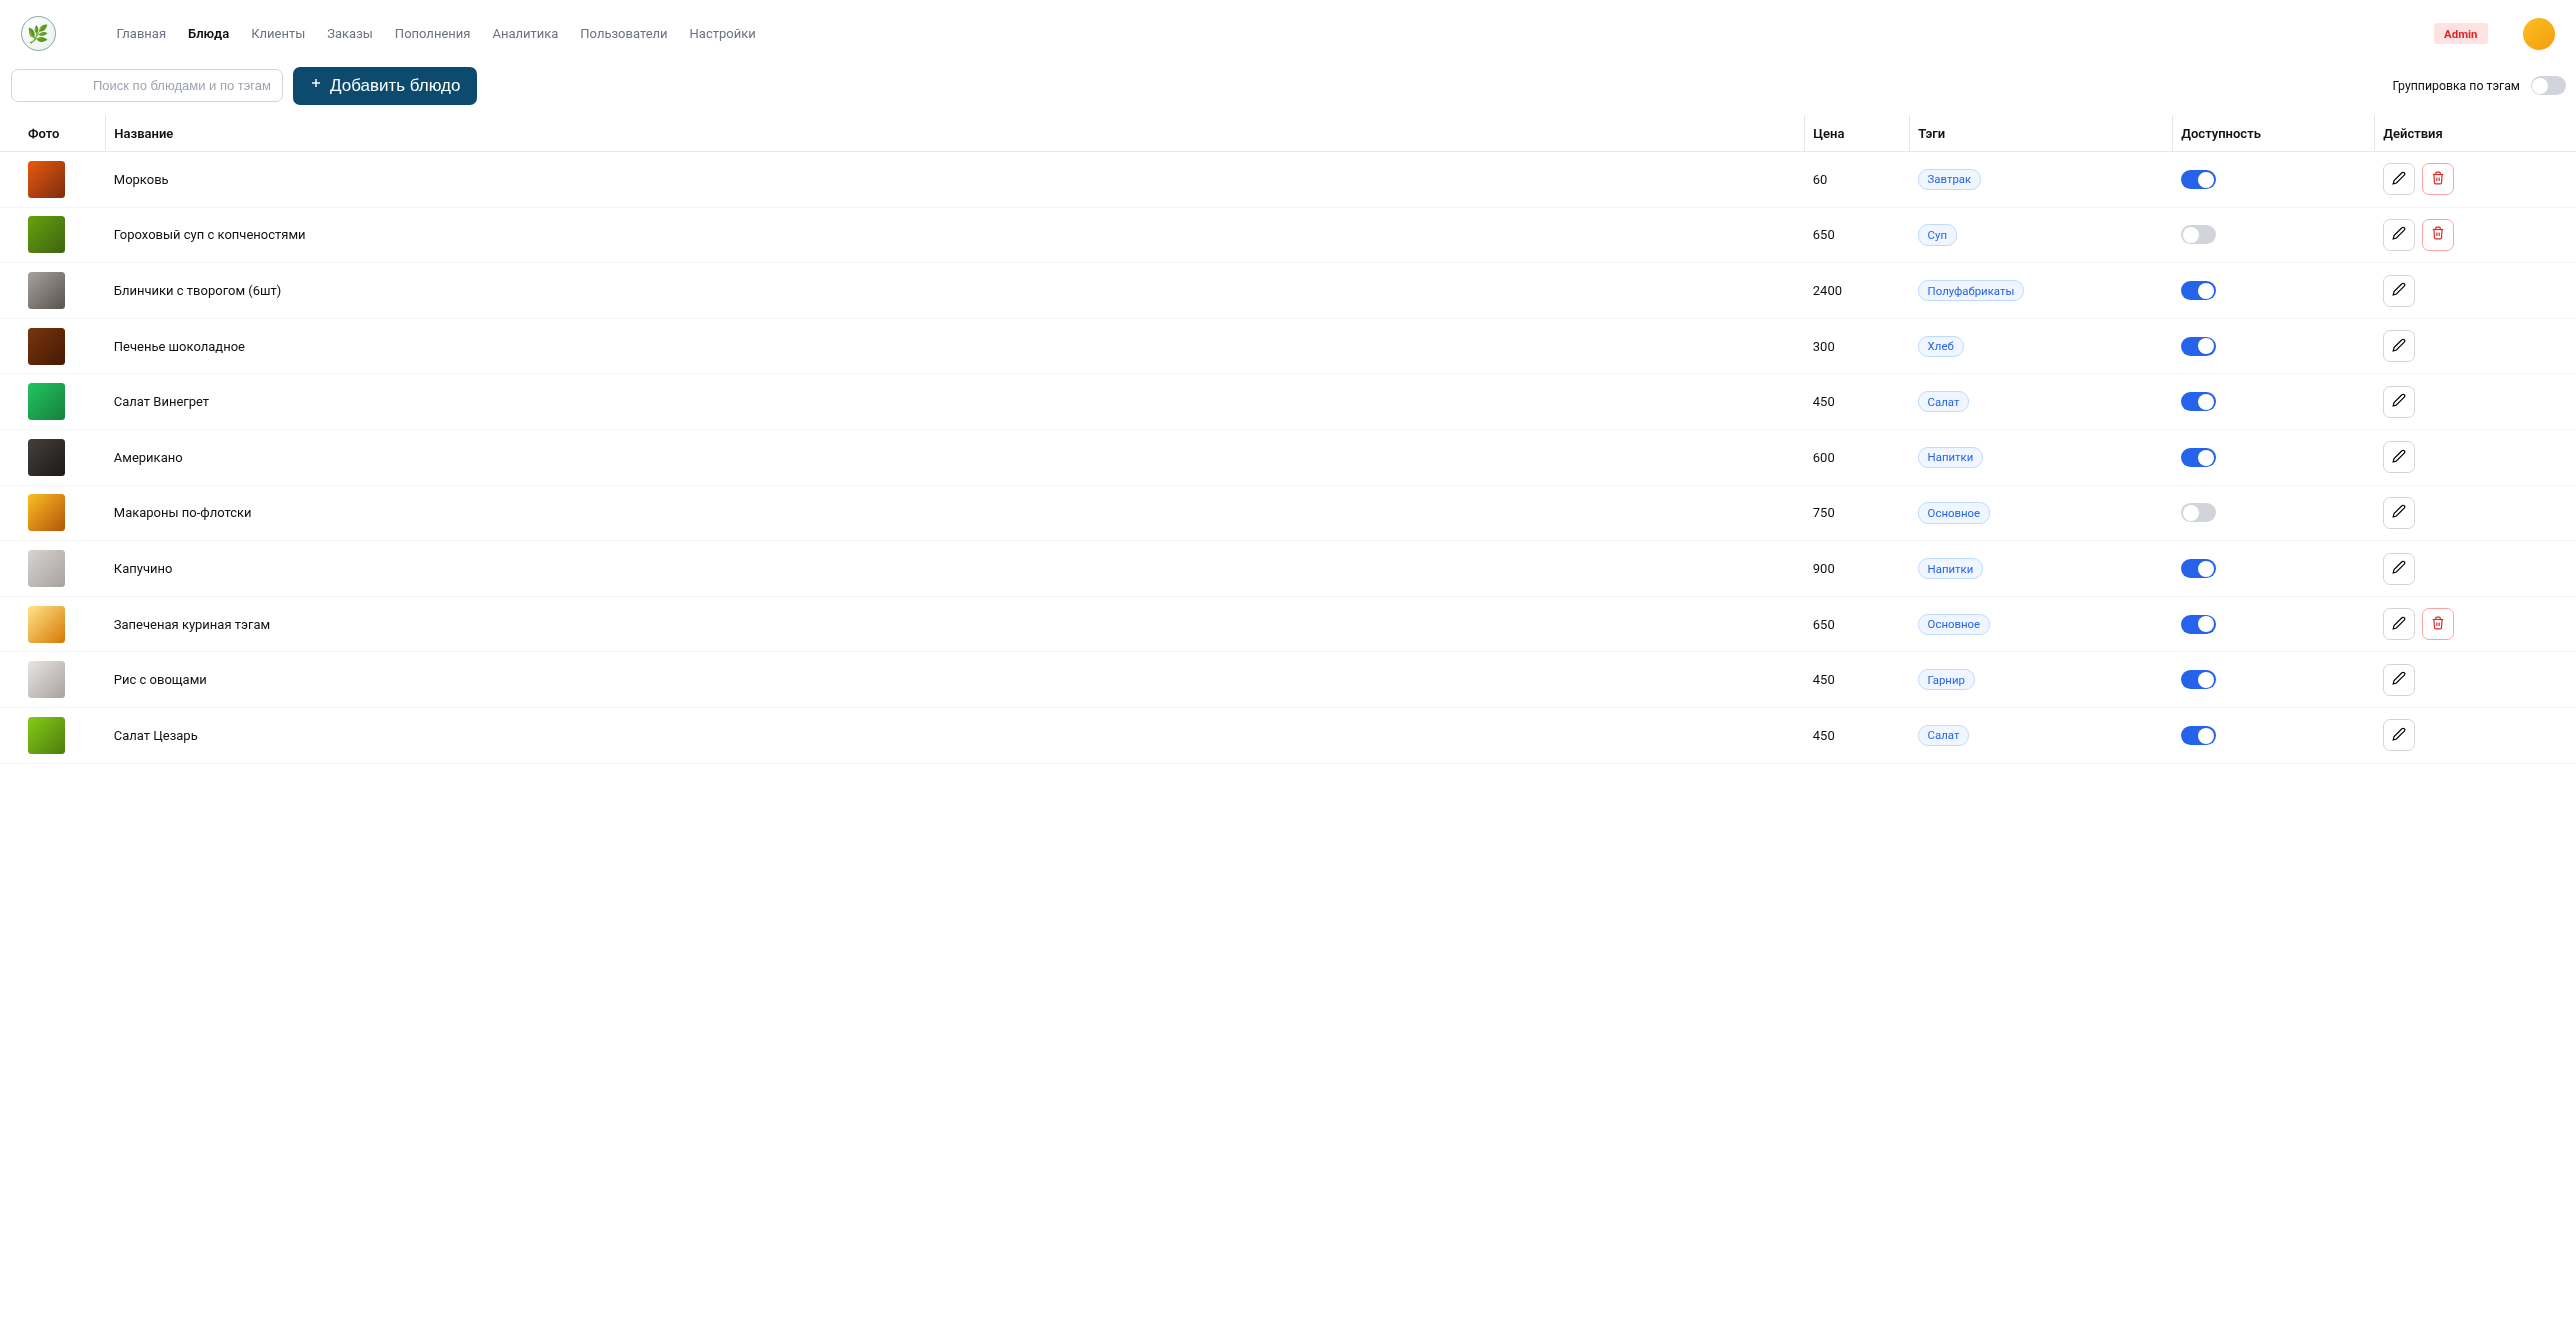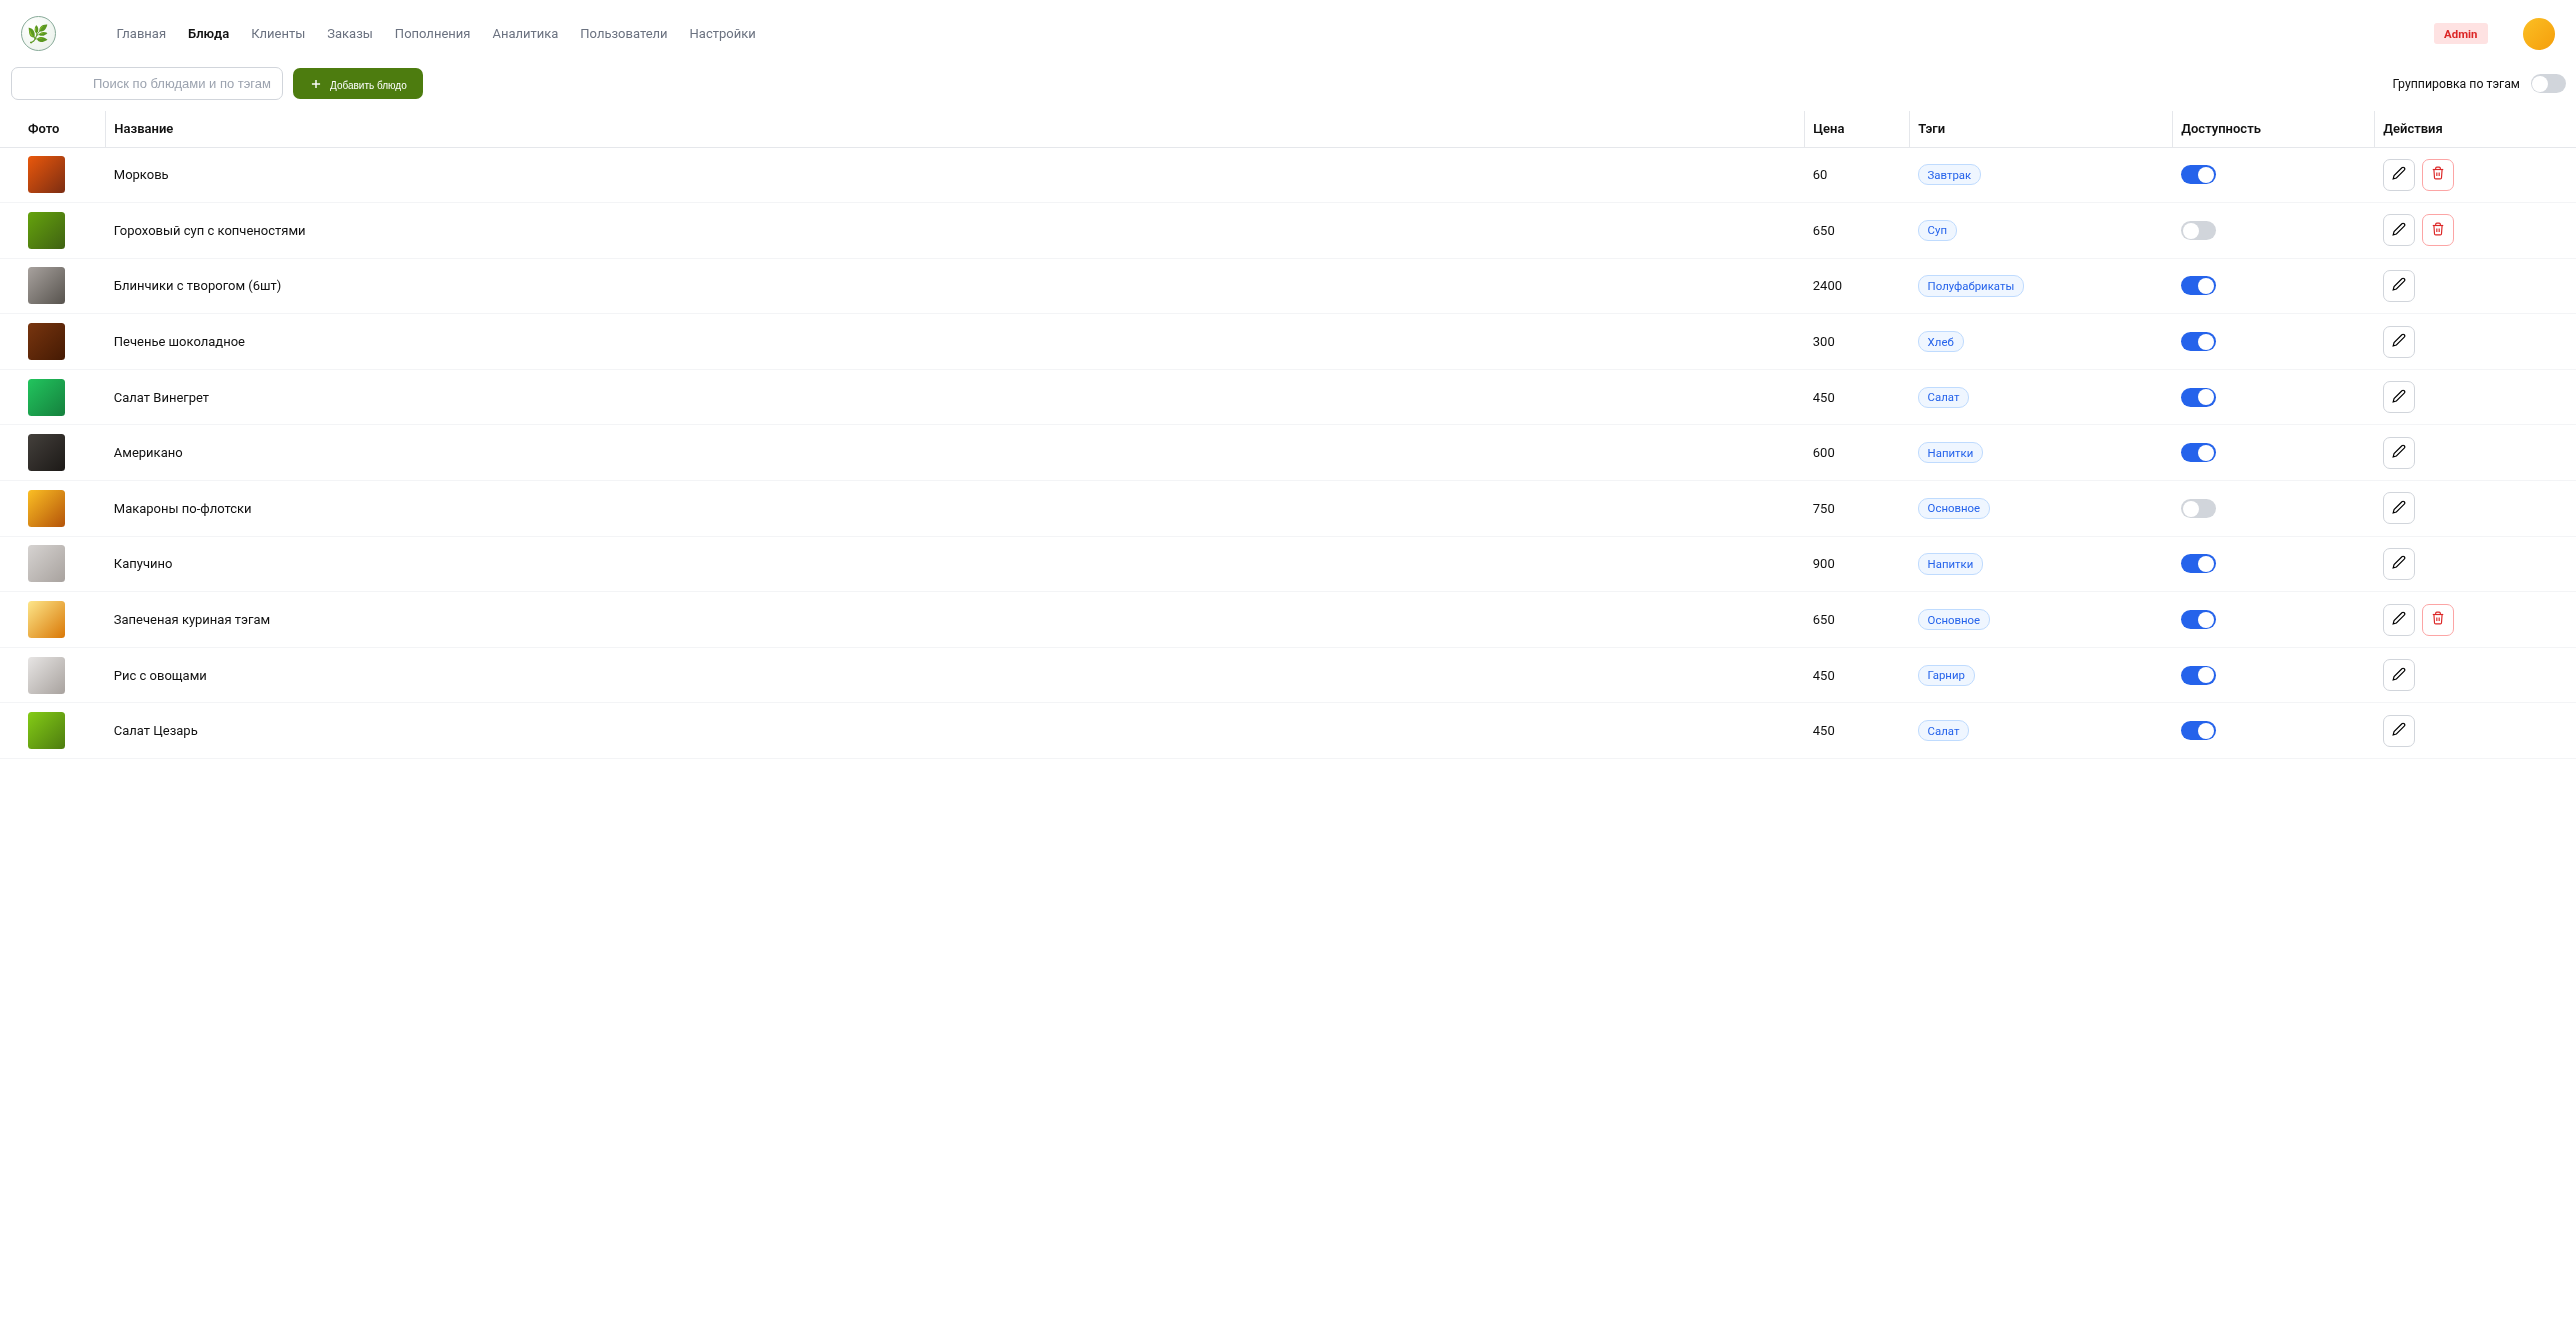--- a/index.html
+++ b/index.html
@@ -9,21 +9,21 @@
 .logo { width: 35px; height: 35px; border-radius: 50%; border: 1.8px solid #8a9; background: radial-gradient(circle at 30% 30%, #fff, #e8f0e8); display:flex; align-items:center; justify-content:center; font-size:17.5px; }
 .nav { display: flex; gap: 22px; flex: 1; padding-left: 36px; }
 .nav-item { color: #6b7280; cursor: pointer; font-size: 13px; }
 .nav-item.active { color: #111; font-weight: 600; }
 .admin-badge { background: #fee2e2; color: #dc2626; padding: 3.5px 10.5px; border-radius: 3px; font-size: 11.4px; font-weight: 700; margin-right: 10.5px; }
 .avatar { width: 32px; height: 32px; border-radius: 50%; background: linear-gradient(135deg, #fbbf24, #f59e0b); }
 
 .toolbar { display: flex; align-items: center; padding: 0 10.5px 10.5px; gap: 10.5px; }
 .search-input { flex: none; width: 272px; padding: 8px 10.5px; border: 0.9px solid #d1d5db; border-radius: 7px; font-size: 13px; text-align: right; }
 .search-input::placeholder { color: #9ca3af; }
-.add-btn { background: #4d7c0f; color: #fff; border: none; padding: 8.8px 16px; border-radius: 7px; font-size: 10px; font-weight: 500; cursor: pointer; display: flex; align-items: flex-end; gap: 7px; }
+.add-btn { background: #0c4a6e; color: #fff; border: none; padding: 8.8px 16px; border-radius: 7px; font-size: 17px; font-weight: 500; cursor: pointer; display: flex; align-items: flex-start; gap: 7px; }
 .add-btn svg { width: 14px; height: 14px; }
 .spacer { flex: 1; }
 .group-label { font-size: 12.3px; color: #111; }
 
 .toggle { width: 35px; height: 19px; background: #d1d5db; border-radius: 9.6px; position: relative; cursor: pointer; display: inline-block; vertical-align: middle; }
 .toggle.on { background: #2563eb; }
 .toggle .knob { width: 16px; height: 16px; background: #fff; border-radius: 50%; position: absolute; top: 1.8px; left: 1.8px; transition: left .15s; }
 .toggle.on .knob { left: 17.5px; }
 
 .table { width: 100%; border-collapse: collapse; }

